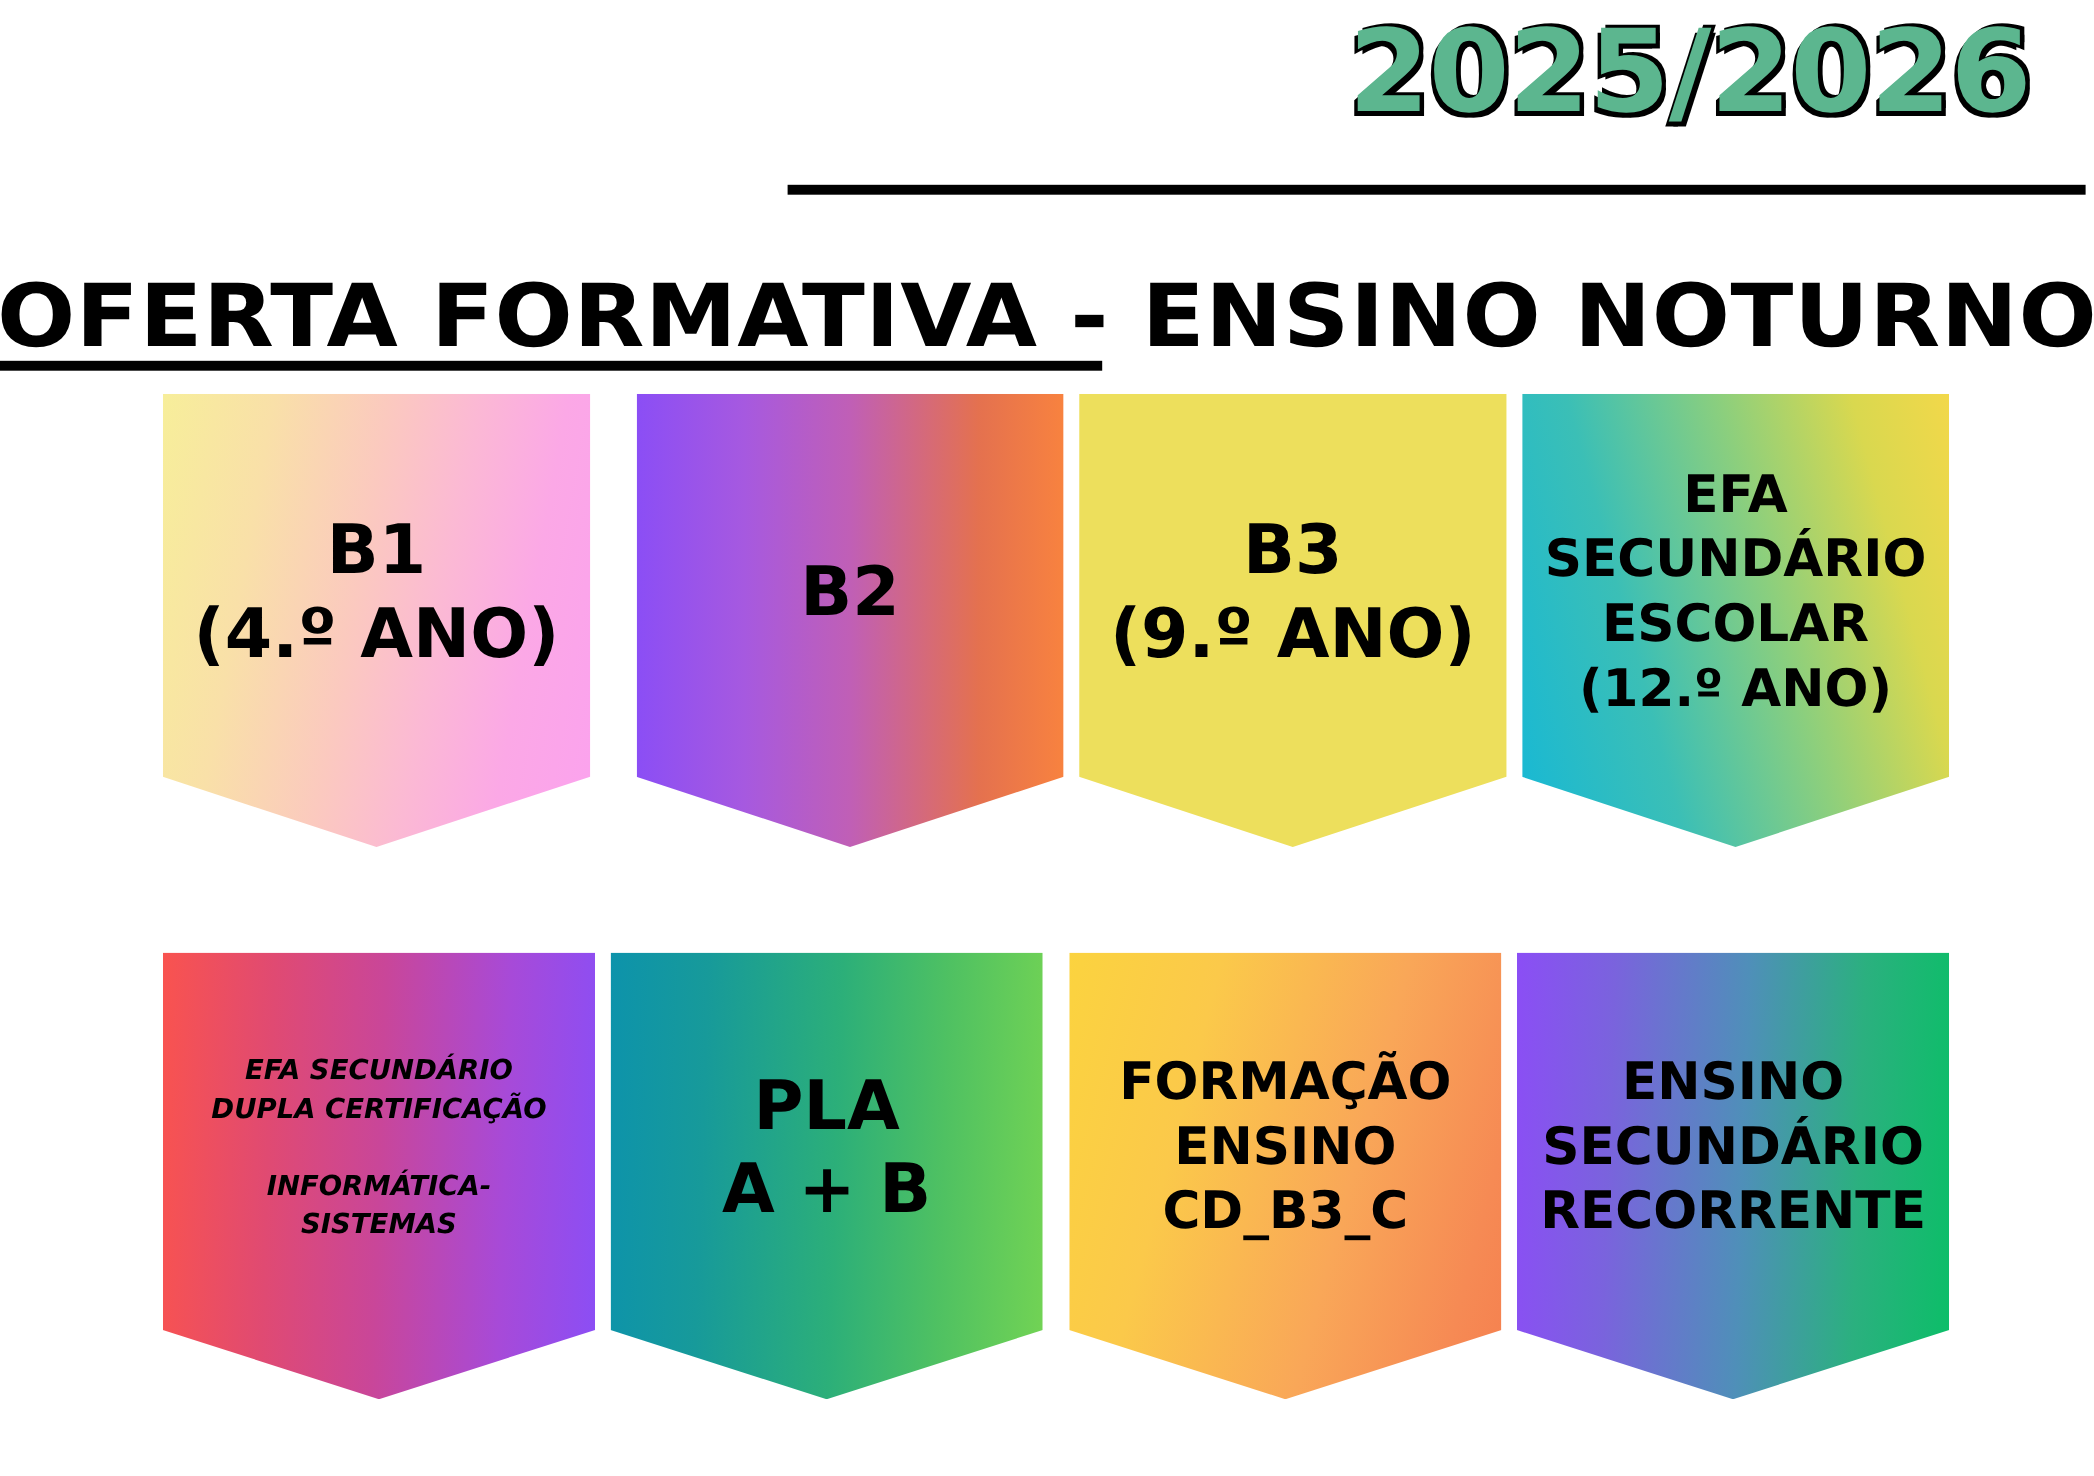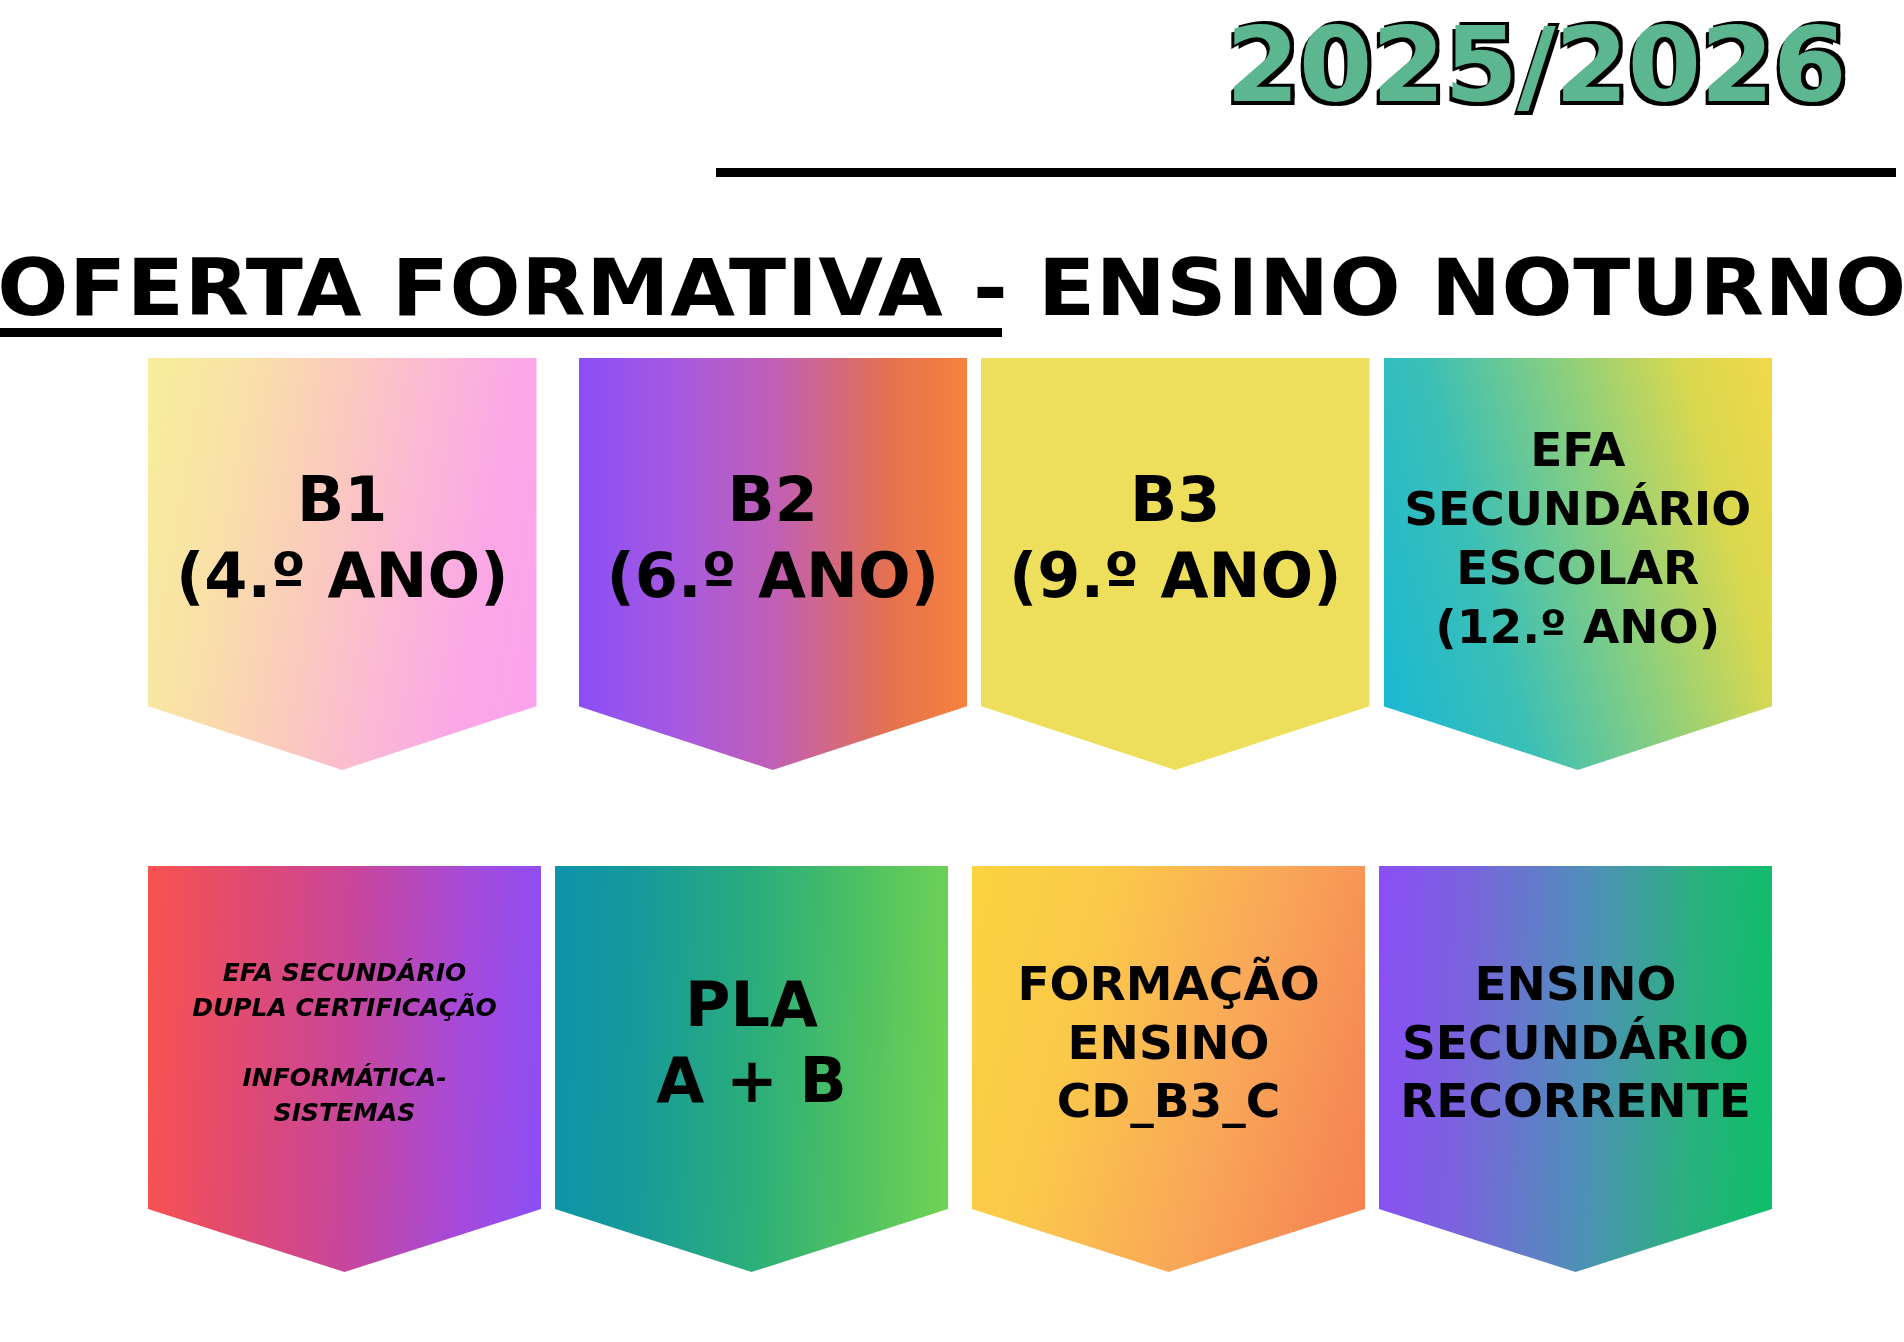--- a/index.html
+++ b/index.html
@@ -140,21 +140,20 @@
 
   <div class="rule rule-bottom"></div>
 
   <div class="row row-1">
     <div class="banner g1 sz-xl">
       <span class="banner-line">B1</span>
       <span class="banner-line">(4.º ANO)</span>
     </div>
     <div class="banner g2 sz-xl">
       <span class="banner-line">B2</span>
-      <span class="banner-line">(6.º ANO)</span>
     </div>
     <div class="banner g3 sz-xl">
       <span class="banner-line">B3</span>
       <span class="banner-line">(9.º ANO)</span>
     </div>
     <div class="banner g4 sz-md">
       <span class="banner-line">EFA</span>
       <span class="banner-line">SECUNDÁRIO</span>
       <span class="banner-line">ESCOLAR</span>
       <span class="banner-line">(12.º ANO)</span>

